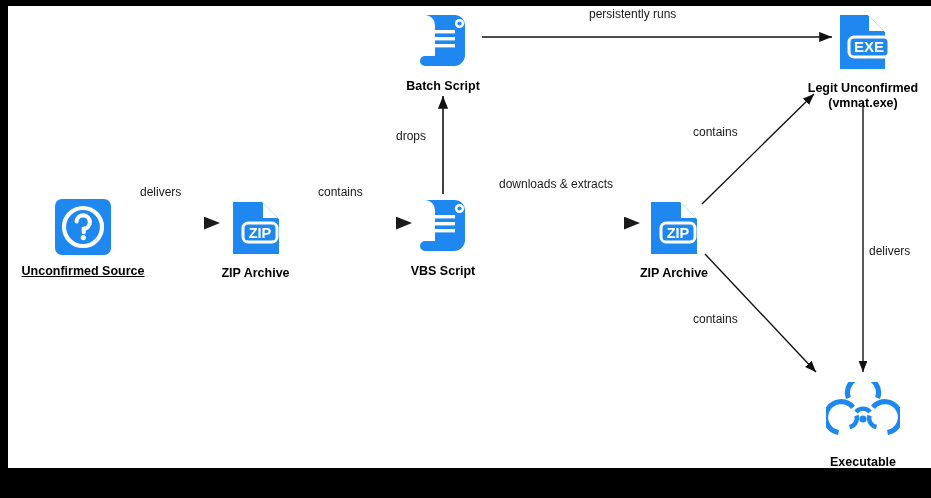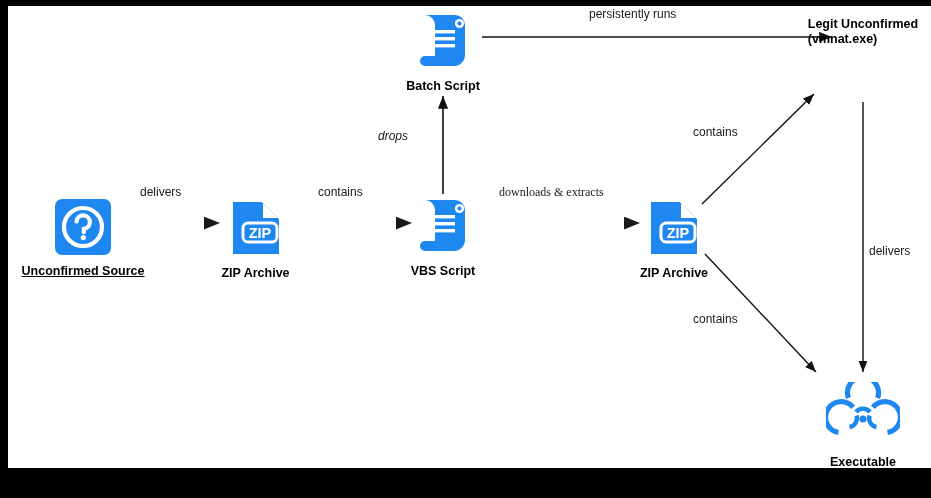--- a/index.html
+++ b/index.html
@@ -39,21 +39,21 @@
     align-items: center;
   }
   .node-icon {
     display: block;
   }
   .node-label {
     margin-top: 5px;
     font-size: 12.5px;
     font-weight: bold;
     color: #000000;
-    text-align: left;
+    text-align: center;
     line-height: 15px;
     white-space: nowrap;
   }
   .node-label .sub {
     display: block;
   }
   .edge-label {
     position: absolute;
     font-size: 12px;
     color: #1a1a1a;
@@ -93,22 +93,22 @@
 
       <line x1="694" y1="198" x2="806" y2="88" stroke="#111111" stroke-width="1.4" marker-end="url(#arrow-black)"></line>
 
       <line x1="697" y1="248" x2="808" y2="366" stroke="#111111" stroke-width="1.4" marker-end="url(#arrow-black)"></line>
 
       <line x1="855" y1="96" x2="855" y2="366" stroke="#111111" stroke-width="1.4" marker-end="url(#arrow-black)"></line>
     </svg>
 
     <div class="edge-label" style="left:132px; top:180px;">delivers</div>
     <div class="edge-label" style="left:310px; top:180px;">contains</div>
-    <div class="edge-label" style="left:370px; top:124px;font-style:italic;">drops</div>
-    <div class="edge-label" style="left:491px; top:180px;font-family:Liberation Serif, serif;">downloads &amp; extracts</div>
+    <div class="edge-label" style="left:388px; top:124px;">drops</div>
+    <div class="edge-label" style="left:491px; top:172px;">downloads &amp; extracts</div>
     <div class="edge-label" style="left:581px; top:2px;">persistently runs</div>
     <div class="edge-label" style="left:685px; top:120px;">contains</div>
     <div class="edge-label" style="left:685px; top:307px;">contains</div>
     <div class="edge-label" style="left:861px; top:239px;">delivers</div>
 
     <div class="node" style="left:0px; top:193px; width:150px;text-decoration:underline;">
       <span class="node-icon">
         <svg width="56" height="56" viewBox="0 0 56 56" xmlns="http://www.w3.org/2000/svg">
           <rect x="0" y="0" width="56" height="56" rx="7" ry="7" fill="#1e87f0"></rect>
           <circle cx="28" cy="28" r="19" fill="none" stroke="#ffffff" stroke-width="4.2"></circle>
@@ -173,20 +173,29 @@
           <path d="M35,3 v17 h17 z" fill="#ffffff"></path>
           <path d="M35,4 v16 h16" fill="none" stroke="#1e87f0" stroke-width="2"></path>
           <rect x="16" y="24" width="34" height="19" rx="5" ry="5" fill="#1e87f0" stroke="#ffffff" stroke-width="3"></rect>
           <text x="33" y="38.5" font-family="Liberation Sans, sans-serif" font-size="14.5" font-weight="bold" fill="#ffffff" text-anchor="middle">ZIP</text>
         </svg>
       </span>
       <span class="node-label">ZIP Archive</span>
     </div>
 
     <div class="node" style="left:760px; top:6px; width:190px;">
+      <span class="node-icon">
+        <svg width="62" height="60" viewBox="0 0 62 60" xmlns="http://www.w3.org/2000/svg">
+          <path d="M8,3 h28 l17,17 v37 h-45 z" fill="#1e87f0"></path>
+          <path d="M36,3 v17 h17 z" fill="#ffffff"></path>
+          <path d="M36,4 v16 h16" fill="none" stroke="#1e87f0" stroke-width="2"></path>
+          <rect x="17" y="25" width="40" height="20" rx="5" ry="5" fill="#1e87f0" stroke="#ffffff" stroke-width="3"></rect>
+          <text x="37" y="40" font-family="Liberation Sans, sans-serif" font-size="15" font-weight="bold" fill="#ffffff" text-anchor="middle">EXE</text>
+        </svg>
+      </span>
       <span class="node-label">
         <span>Legit Unconfirmed</span>
         <span class="sub">(vmnat.exe)</span>
       </span>
     </div>
 
     <div class="node" style="left:780px; top:376px; width:150px;">
       <span class="node-icon">
         <svg width="74" height="64" viewBox="0 0 74 64" xmlns="http://www.w3.org/2000/svg">
           <g fill="none" stroke="#1e87f0" stroke-width="5.2">

